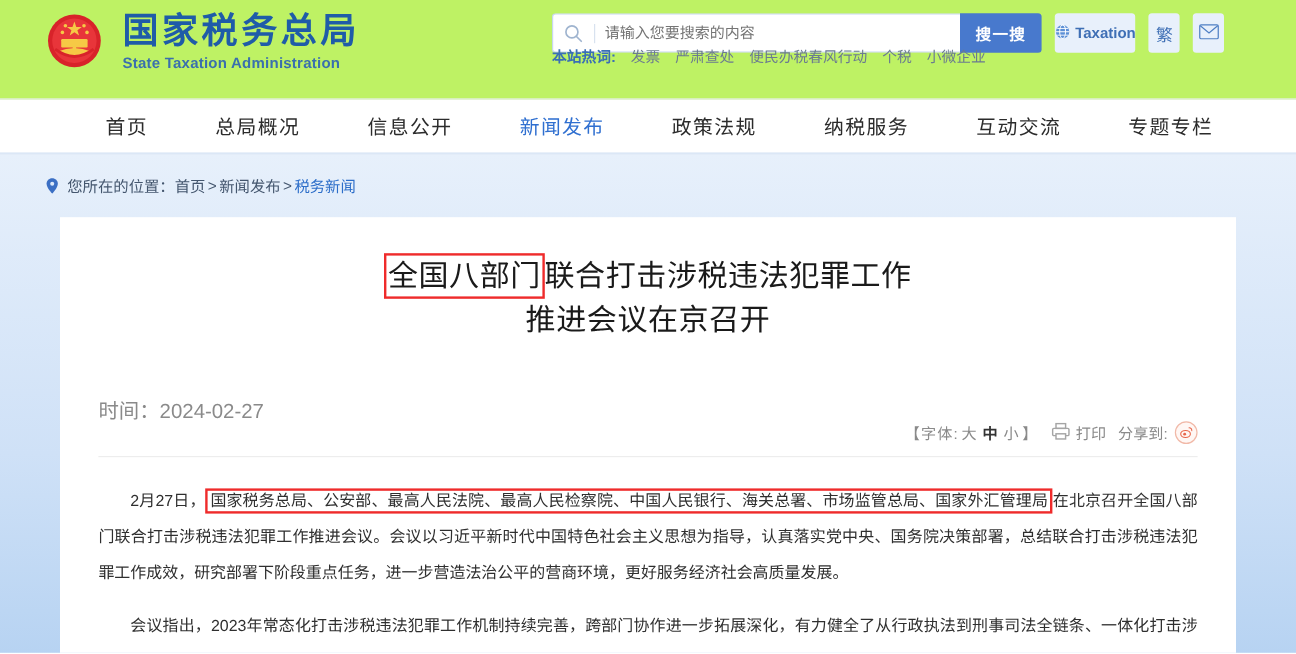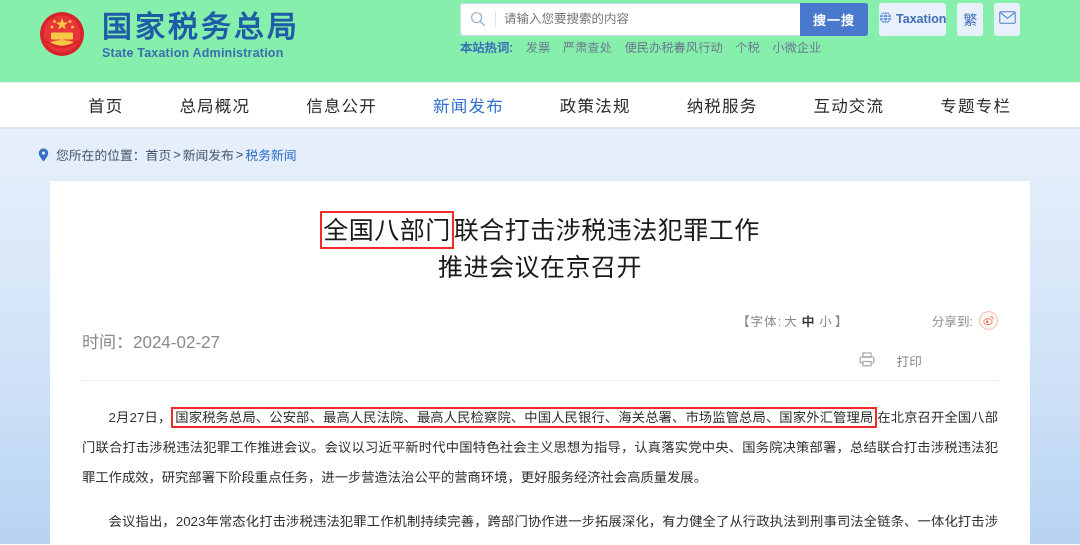--- a/index.html
+++ b/index.html
@@ -8,38 +8,38 @@
     overflow: hidden;
     background: #ffffff;
     font-family: "Liberation Sans", "DejaVu Sans", sans-serif;
   }
   #page { position: relative; width: 1080px; height: 545px; overflow: hidden; background:#fff; }
 
   
   .header {
     position: relative;
     height: 82px;
-    background: #86efac;
+    background: #bef264;
     border-bottom: 1px solid #e9eef6;
   }
   .brand { position: absolute; left: 34px; top: 7px; display: flex; align-items: center; }
   .emblem { width: 56px; height: 56px; position: relative; flex: 0 0 auto; }
   .brand-text { margin-left: 12px; }
   .brand-cn {
     font-family: "DejaVu Serif", "Liberation Serif", serif;
     font-size: 30px; font-weight: bold; color: #1f5ca8; letter-spacing: 3px;
     line-height: 34px;
   }
   .brand-en {
     font-size: 12.5px; color: #3a6fae; letter-spacing: .2px; margin-top: 2px;
     font-family: "Liberation Sans", sans-serif; font-weight: 600;
   }
 
   .search-zone { position: absolute; left: 460px; top: 11px; width: 560px; }
-  .search-row { display: flex; align-items: center; height: 16px; }
+  .search-row { display: flex; align-items: flex-start; height: 16px; }
   .search-box {
     flex: 0 0 340px; display: flex; align-items: center;
     border: 1px solid #c7d7ee; border-right: none; background: #fff;
     border-radius: 3px 0 0 3px; box-sizing: border-box; height: 33px;
   }
   .search-ico { width: 34px; display:flex; align-items:center; justify-content:center; }
   .search-ico svg { display:block; }
   .search-sep { width:1px; height:16px; background:#d8e2ef; }
   .search-input {
     border: none; outline: none; background: transparent;
@@ -106,25 +106,25 @@
   .hl-box { border: 2px solid #ef2b2b; padding: 1px 1px; display: inline-block; line-height: 32px; }
 
   .meta-row {
     margin: 26px 32px 0 32px; display: flex; align-items: center;
     justify-content: space-between; padding-bottom: 10px;
     border-bottom: 1px solid #ededed;
   }
   .meta-left { display: flex; align-items: center; font-size: 17px; color: #8a8a8a; }
   .meta-time { margin-right: 26px; }
   .meta-source-box { border: 2px solid #ef2b2b; padding: 3px 6px; }
-  .meta-right { display: flex; align-items: flex-start; font-size: 12.6px; color: #8a8a8a; gap: 10px; }
+  .meta-right { display: flex; align-items: flex-end; font-size: 12.6px; color: #8a8a8a; gap: 10px; }
   .fontsize { letter-spacing: 1px; }
   .fontsize .fs { margin: 0 2px; cursor: pointer; }
   .fontsize .fs.active { color: #333; font-weight: bold; }
-  .print-grp { display: flex; align-items: center; gap: 22px; cursor: pointer; margin-top: 40px; }
+  .print-grp { display: flex; align-items: center; gap: 5px; cursor: pointer; margin-top: 40px; }
   .share-grp { display: flex; align-items: center; gap: 6px; }
   .weibo-ico {
     width: 17px; height: 17px; border-radius: 50%; border: 1px solid #f1b9a8;
     display: flex; align-items: center; justify-content: center; cursor: pointer;
     color: #e8664a; font-size: 10px; background: #fff7f4;
   }
 
   .body {
     margin: 22px 32px 0 32px; font-size: 13.3px; color: #2f2f2f;
     line-height: 30px; text-align: justify;

